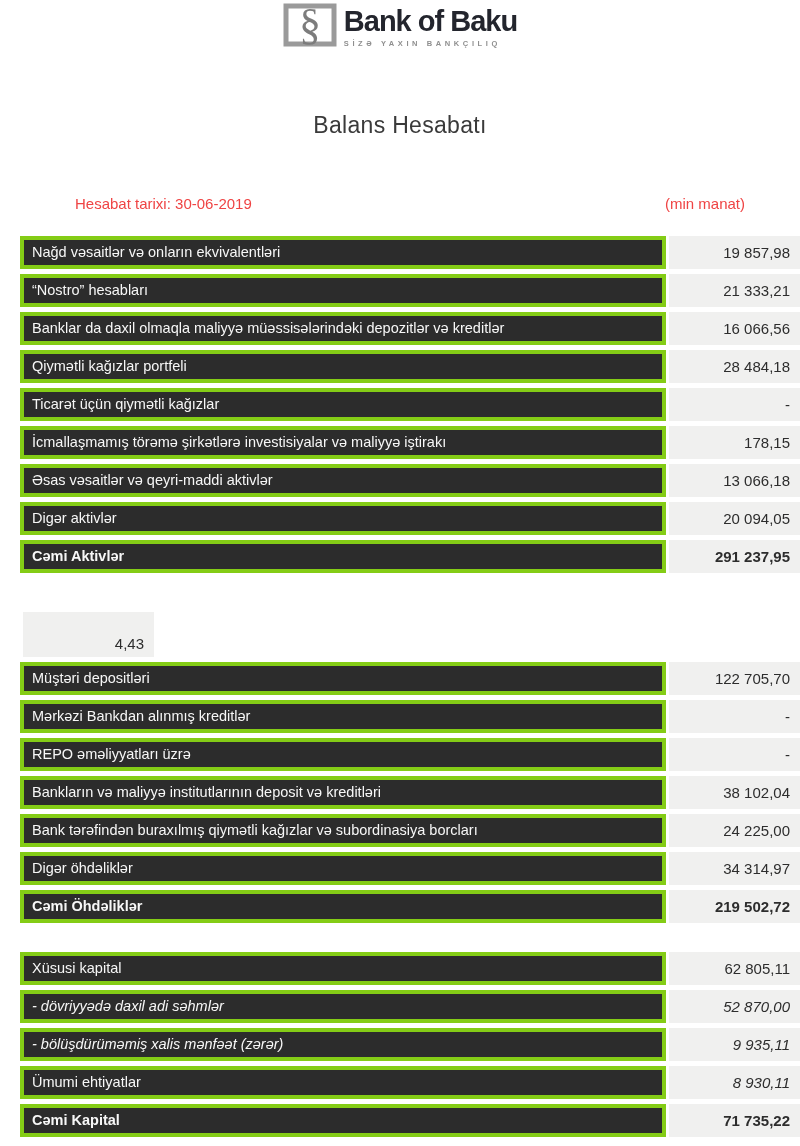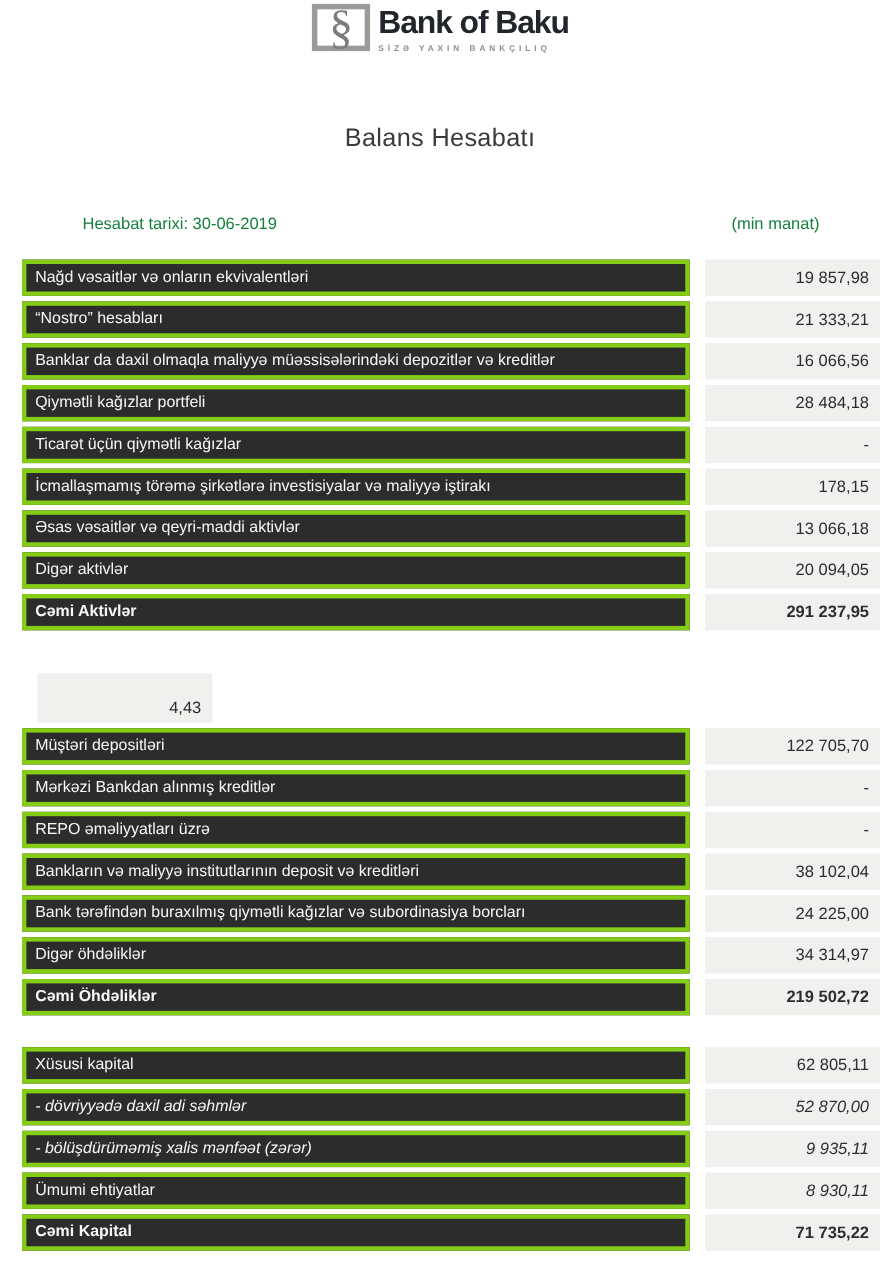--- a/index.html
+++ b/index.html
@@ -44,21 +44,21 @@
     font-size: 23px;
     color: #3a3a3a;
     margin-top: 64px;
     letter-spacing: 0.3px;
   }
   .meta-line {
     display: flex;
     justify-content: space-between;
     margin: 56px 55px 0 75px;
     font-size: 15px;
-    color: #15803d;
+    color: #ef4444;
   }
 
   
   .table-area { margin-top: 24px; }
   .section { margin-left: 20px; }
   .section + .section { margin-top: 39px; }
   .section:nth-of-type(3) { margin-top: 29px; }
 
   .row { display: flex; margin-bottom: 5px; }
   .cell-label {
@@ -67,22 +67,22 @@
     background: #2c2c2c;
     border: 4px solid #84cc16;
     color: #f7f7f7;
     font-size: 14.5px;
     line-height: 1.45;
     padding: 2px 8px;
     display: flex;
     align-items: center;
   }
   .cell-value {
-    width: 159px;
-    margin-left: 14px;
+    width: 131px;
+    margin-left: 3px;
     min-height: 27px;
     background: #f0f0ef;
     color: #2d2d2d;
     font-size: 15px;
     padding: 2px 10px;
     display: flex;
     align-items: center;
     justify-content: flex-end;
     white-space: nowrap;
   }

